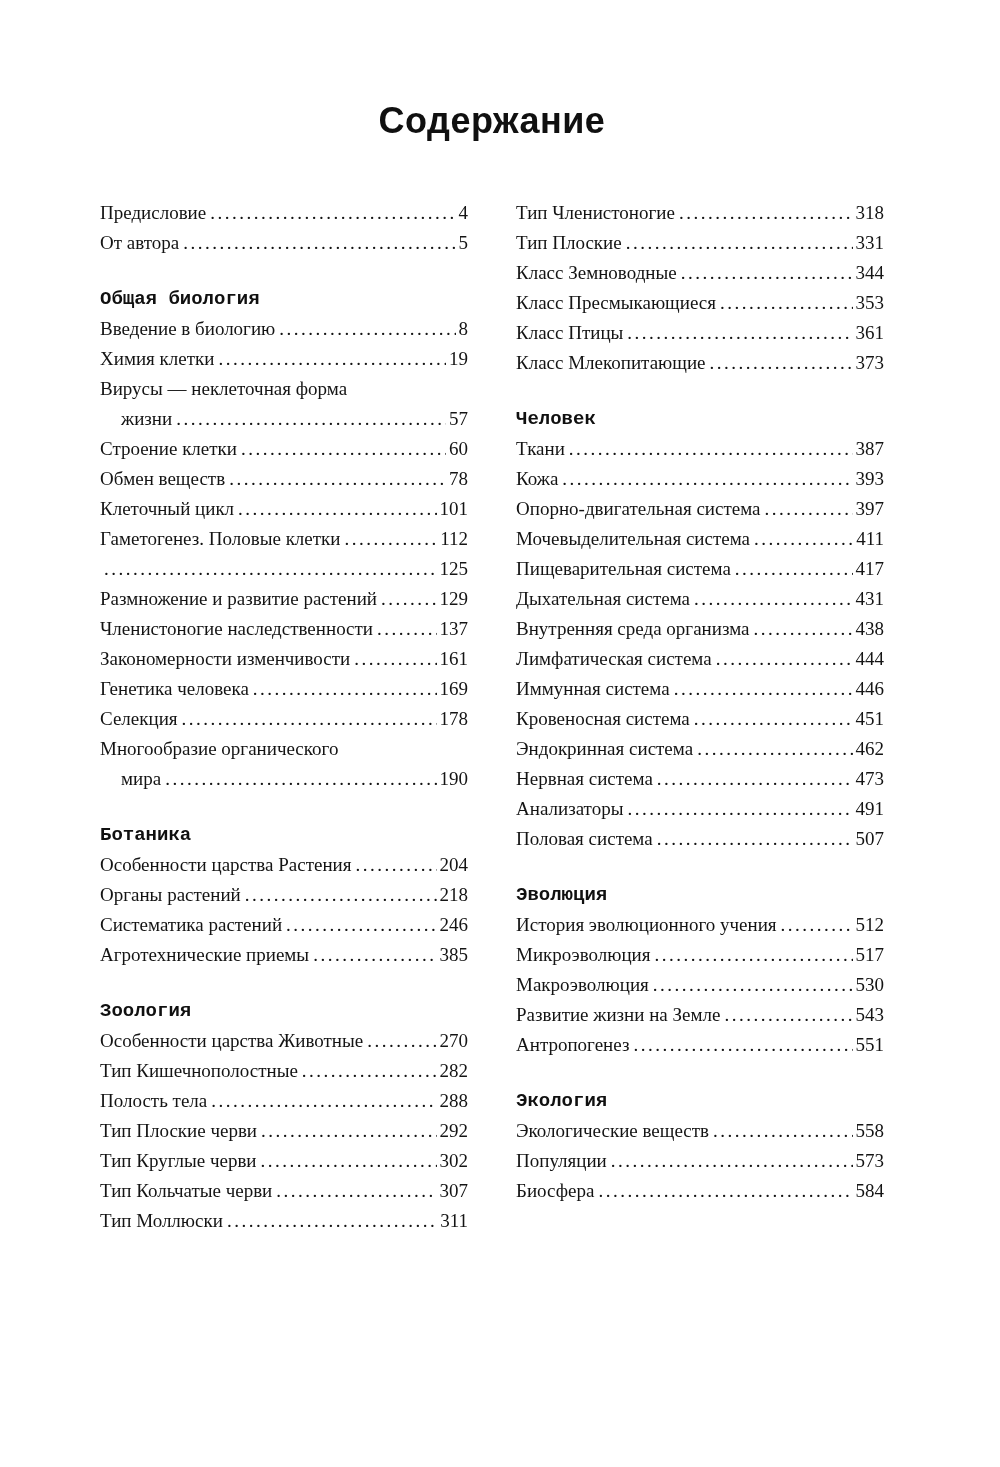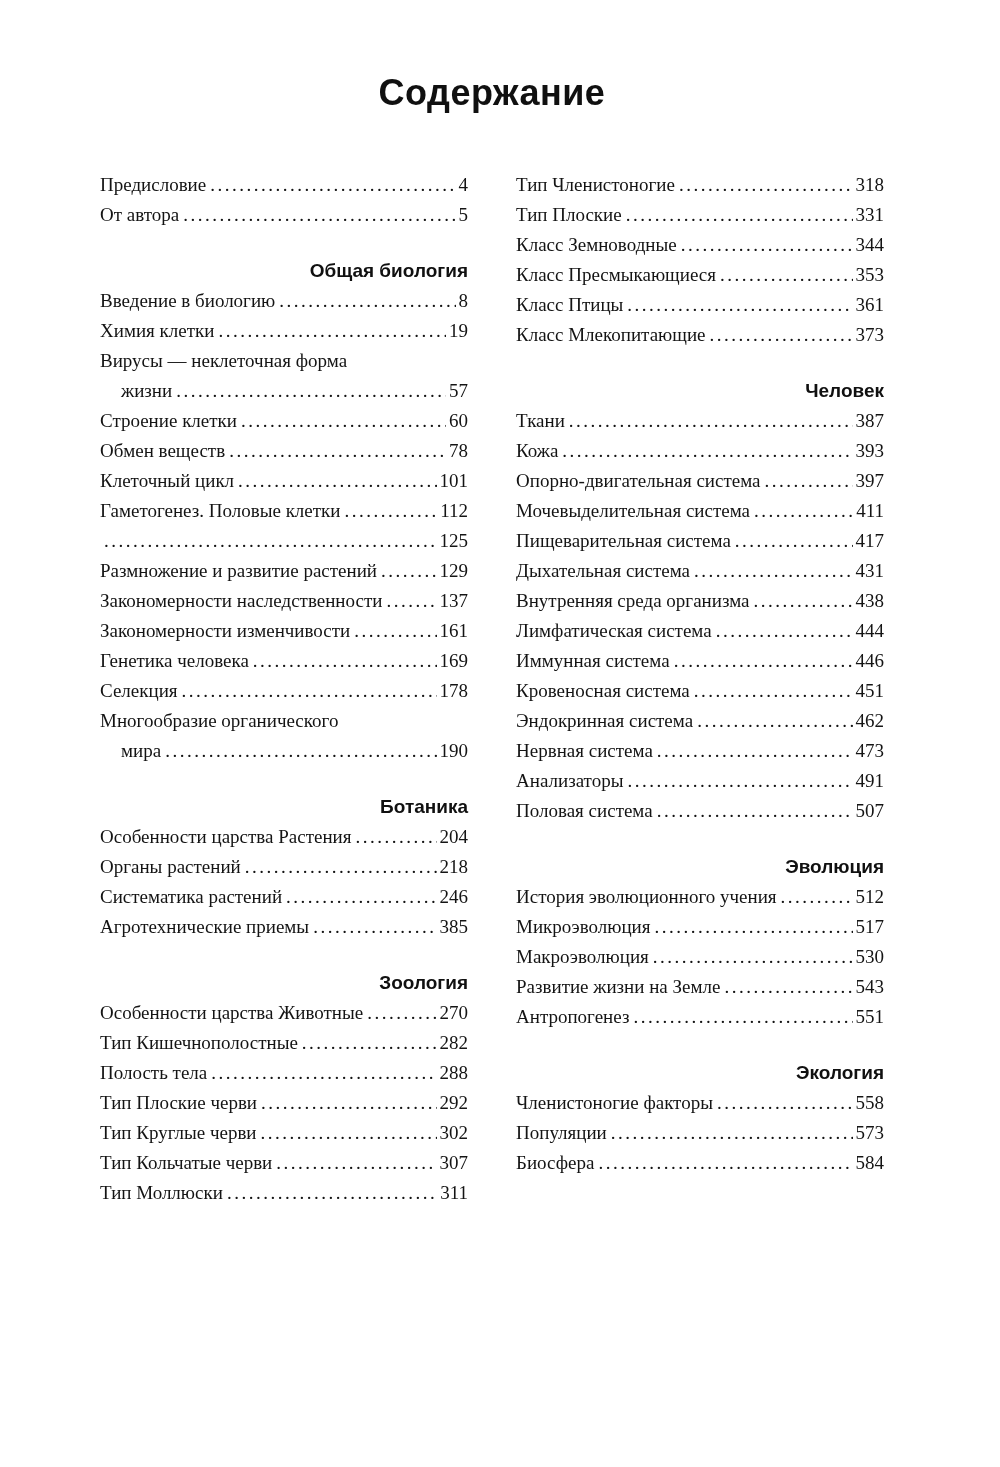--- a/index.html
+++ b/index.html
@@ -7,36 +7,35 @@
   body {
     width: 1000px;
     height: 1467px;
     font-family: "Liberation Serif", "DejaVu Serif", serif;
     color: #141414;
     overflow: hidden;
   }
   .page {
     width: 1000px;
     height: 1246px;
-    padding: 72px 116px 0 100px;
+    padding: 100px 116px 0 100px;
     background: #ffffff;
   }
   .title {
     font-family: "Liberation Sans", "DejaVu Sans", sans-serif;
     font-size: 36px;
     font-weight: 700;
     letter-spacing: 0.5px;
     text-align: center;
     color: #101010;
     margin-bottom: 56px;
   }
   .columns {
     display: flex;
     gap: 48px;
-    text-align: right;
   }
   .col {
     flex: 1 1 0;
     min-width: 0;
   }
   .toc-entry {
     display: flex;
     align-items: baseline;
     font-size: 19px;
     line-height: 30px;
@@ -49,21 +48,21 @@
     white-space: nowrap;
     min-width: 10px;
     margin: 0 3px 0 4px;
   }
   .toc-dots::after {
     content: "................................................................................................................";
     letter-spacing: 2.5px;
   }
   .toc-page { white-space: nowrap; }
   .toc-heading {
-    font-family: Liberation Sans, sans-serif;
+    font-family: Liberation Mono, monospace;
     font-weight: 700;
     font-size: 19px;
     line-height: 30px;
     margin-top: 26px;
     color: #101010;
   }
 </style>
 </head>
 <body>
 
@@ -123,21 +122,21 @@
         <div class="toc-entry">
           <span class="toc-dots"></span>
           <span class="toc-page">125</span>
         </div>
         <div class="toc-entry">
           <span class="toc-label">Размножение и развитие растений</span>
           <span class="toc-dots"></span>
           <span class="toc-page">129</span>
         </div>
         <div class="toc-entry">
-          <span class="toc-label">Закономерности наследственности</span>
+          <span class="toc-label">Членистоногие наследственности</span>
           <span class="toc-dots"></span>
           <span class="toc-page">137</span>
         </div>
         <div class="toc-entry">
           <span class="toc-label">Закономерности изменчивости</span>
           <span class="toc-dots"></span>
           <span class="toc-page">161</span>
         </div>
         <div class="toc-entry">
           <span class="toc-label">Генетика человека</span>
@@ -338,21 +337,21 @@
           <span class="toc-dots"></span>
           <span class="toc-page">543</span>
         </div>
         <div class="toc-entry">
           <span class="toc-label">Антропогенез</span>
           <span class="toc-dots"></span>
           <span class="toc-page">551</span>
         </div>
         <div class="toc-heading">Экология</div>
         <div class="toc-entry">
-          <span class="toc-label">Членистоногие факторы</span>
+          <span class="toc-label">Экологические веществ</span>
           <span class="toc-dots"></span>
           <span class="toc-page">558</span>
         </div>
         <div class="toc-entry">
           <span class="toc-label">Популяции</span>
           <span class="toc-dots"></span>
           <span class="toc-page">573</span>
         </div>
         <div class="toc-entry">
           <span class="toc-label">Биосфера</span>

